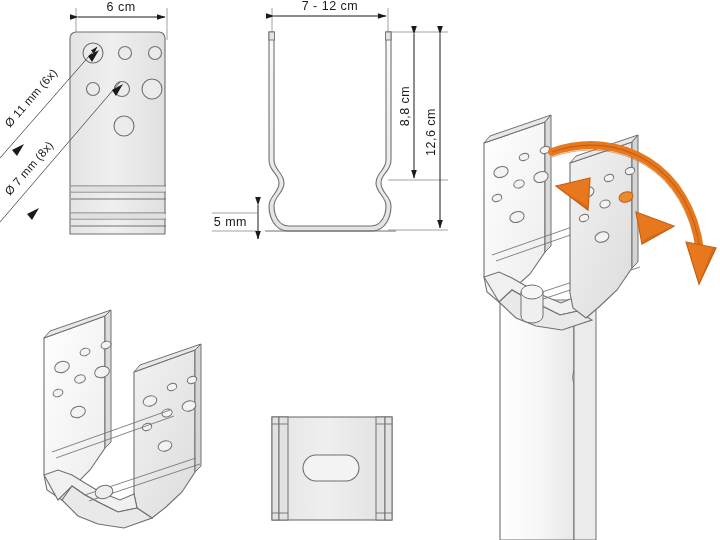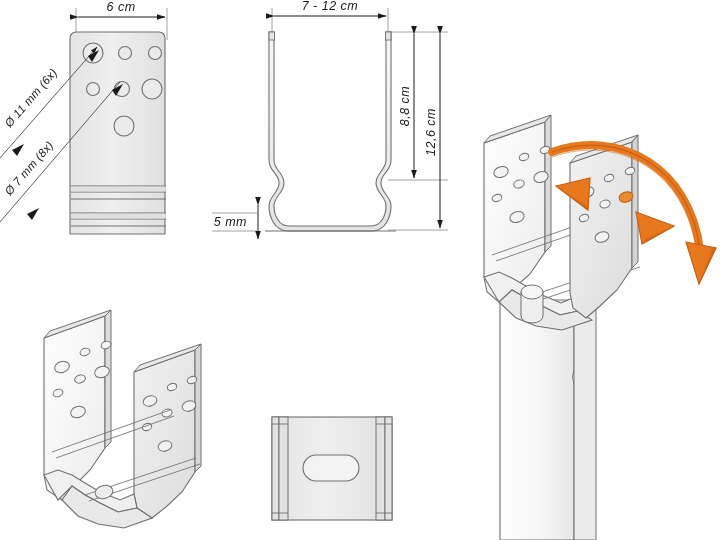--- a/index.html
+++ b/index.html
@@ -1,18 +1,18 @@
 <!DOCTYPE html>
 <html><head>
 <meta charset="utf-8">
 <style>
   html,body{margin:0;padding:0;background:#ffffff;}
   body{width:720px;height:540px;overflow:hidden;
        font-family:"Liberation Sans","DejaVu Sans",sans-serif;}
-  #stage{position:relative;width:720px;height:432px;background:#fff;font-style:italic;}
+  #stage{position:relative;width:720px;height:432px;background:#fff;}
   svg{display:block;}
   .dimtxt{font-family:"Liberation Sans","DejaVu Sans",sans-serif;
           font-size:12.5px;fill:#1a1a1a;letter-spacing:.5px;}
   .leadtxt{font-family:"Liberation Sans","DejaVu Sans",sans-serif;
            font-size:11.5px;fill:#1a1a1a;letter-spacing:.3px;}
 </style>
 </head>
 <body>
 
 <div id="stage">

